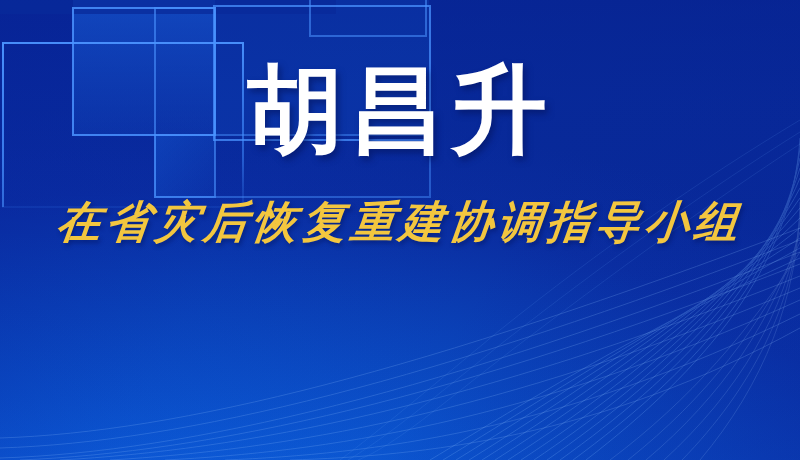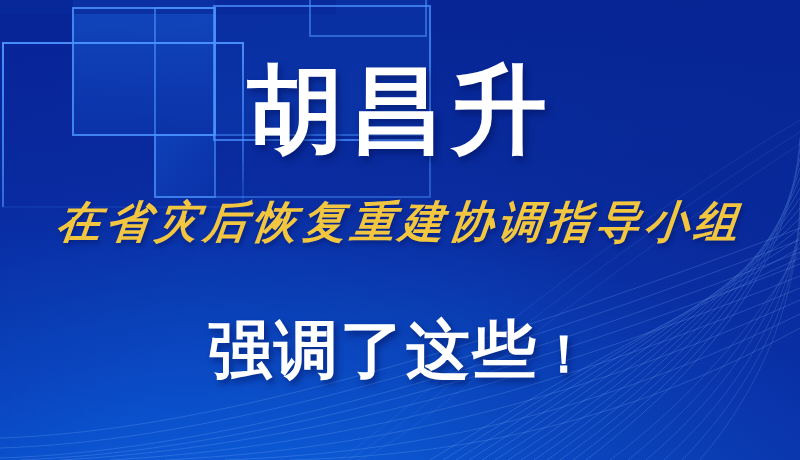--- a/index.html
+++ b/index.html
@@ -227,18 +227,15 @@
     </g>
   </svg>
 
   <div class="content">
 
     <div class="name-line">胡昌升</div>
 
     <div class="calli-line">在省灾后恢复重建协调指导小组</div>
 
 
-    <div class="emph-line">
-      <span>强调了这些</span><span class="bang">！</span>
-    </div>
 
   </div>
 </div>
 
 </body></html>

